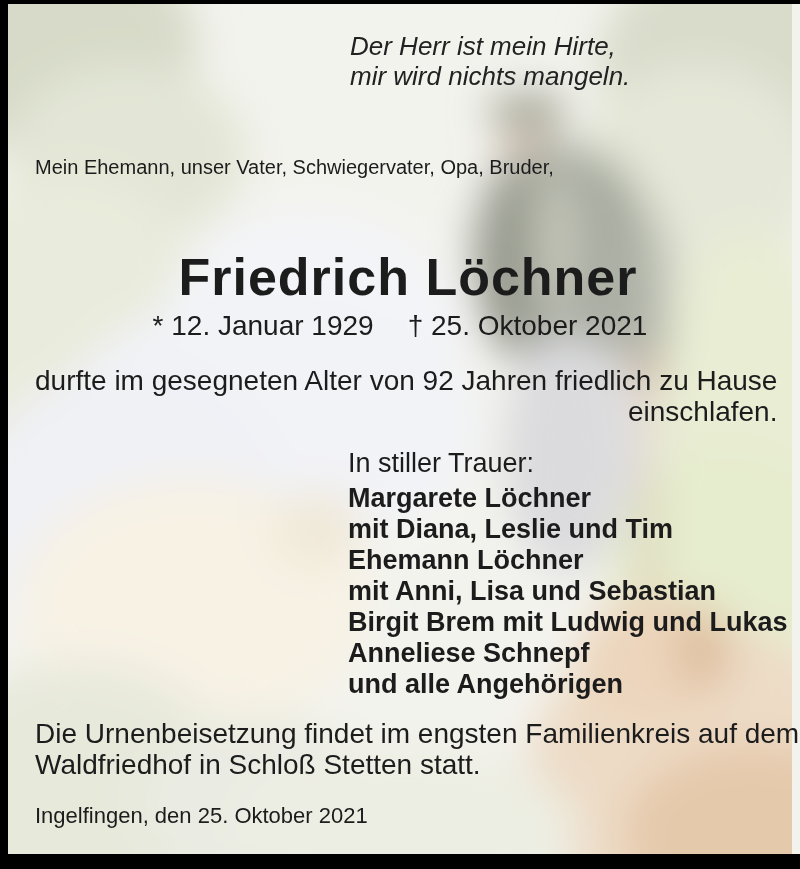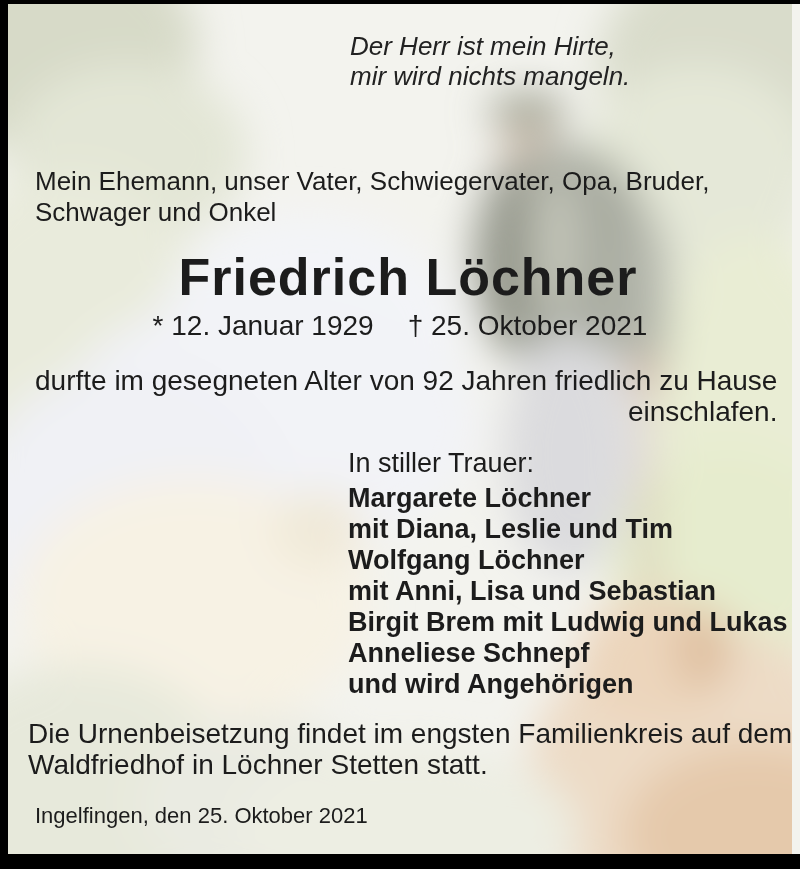--- a/index.html
+++ b/index.html
@@ -41,22 +41,22 @@
     font-size: 26px;
     line-height: 30px;
     color: #222222;
   }
   .intro {
     left: 27px; top: 108px;
     font-size: 28px;
     line-height: 31px;
   }
   .relation {
-    left: 27px; top: 162px;
-    font-size: 26px;
+    left: 27px; top: 148px;
+    font-size: 20px;
     line-height: 31px;
   }
   .deceased-name {
     left: 0; top: 244px;
     width: 800px;
     text-align: center;
     font-size: 52px;
     font-weight: bold;
     letter-spacing: 1px;
     line-height: 58px;
@@ -79,21 +79,21 @@
     left: 340px; top: 444px;
     font-size: 27px;
   }
   .mourners {
     left: 340px; top: 479px;
     font-size: 27px;
     font-weight: bold;
     line-height: 31px;
   }
   .burial {
-    left: 20px; top: 714px;
+    left: 27px; top: 714px;
     font-size: 28px;
     line-height: 31px;
   }
   .dateline {
     left: 27px; top: 799px;
     font-size: 22px;
   }
 </style>
 </head>
 <body>
@@ -157,48 +157,47 @@
     </svg>
 
     <div class="txt quote">
       <div>Der Herr ist mein Hirte,</div>
       <div>mir wird nichts mangeln.</div>
     </div>
 
 
     <div class="txt relation">
       <div>Mein Ehemann, unser Vater, Schwiegervater, Opa, Bruder,</div>
-      <div>Schwager und Onkel</div>
     </div>
 
     <div class="txt deceased-name">Friedrich Löchner</div>
 
     <div class="txt dates">
       <span>* 12. Januar 1929</span>
       <span>† 25. Oktober 2021</span>
     </div>
 
     <div class="txt passing">
       <div>durfte im gesegneten Alter von 92 Jahren friedlich zu Hause</div>
       <div>einschlafen.</div>
     </div>
 
     <div class="txt trauer-label">In stiller Trauer:</div>
 
     <div class="txt mourners">
       <div>Margarete Löchner</div>
       <div>mit Diana, Leslie und Tim</div>
-      <div>Wolfgang Löchner</div>
+      <div>Ehemann Löchner</div>
       <div>mit Anni, Lisa und Sebastian</div>
       <div>Birgit Brem mit Ludwig und Lukas</div>
       <div>Anneliese Schnepf</div>
-      <div>und wird Angehörigen</div>
+      <div>und alle Angehörigen</div>
     </div>
 
     <div class="txt burial">
       <div>Die Urnenbeisetzung findet im engsten Familienkreis auf dem</div>
-      <div>Waldfriedhof in Löchner Stetten statt.</div>
+      <div>Waldfriedhof in Schloß Stetten statt.</div>
     </div>
 
     <div class="txt dateline">Ingelfingen, den 25. Oktober 2021</div>
 
   </div>
 </div>
 
 </body></html>

